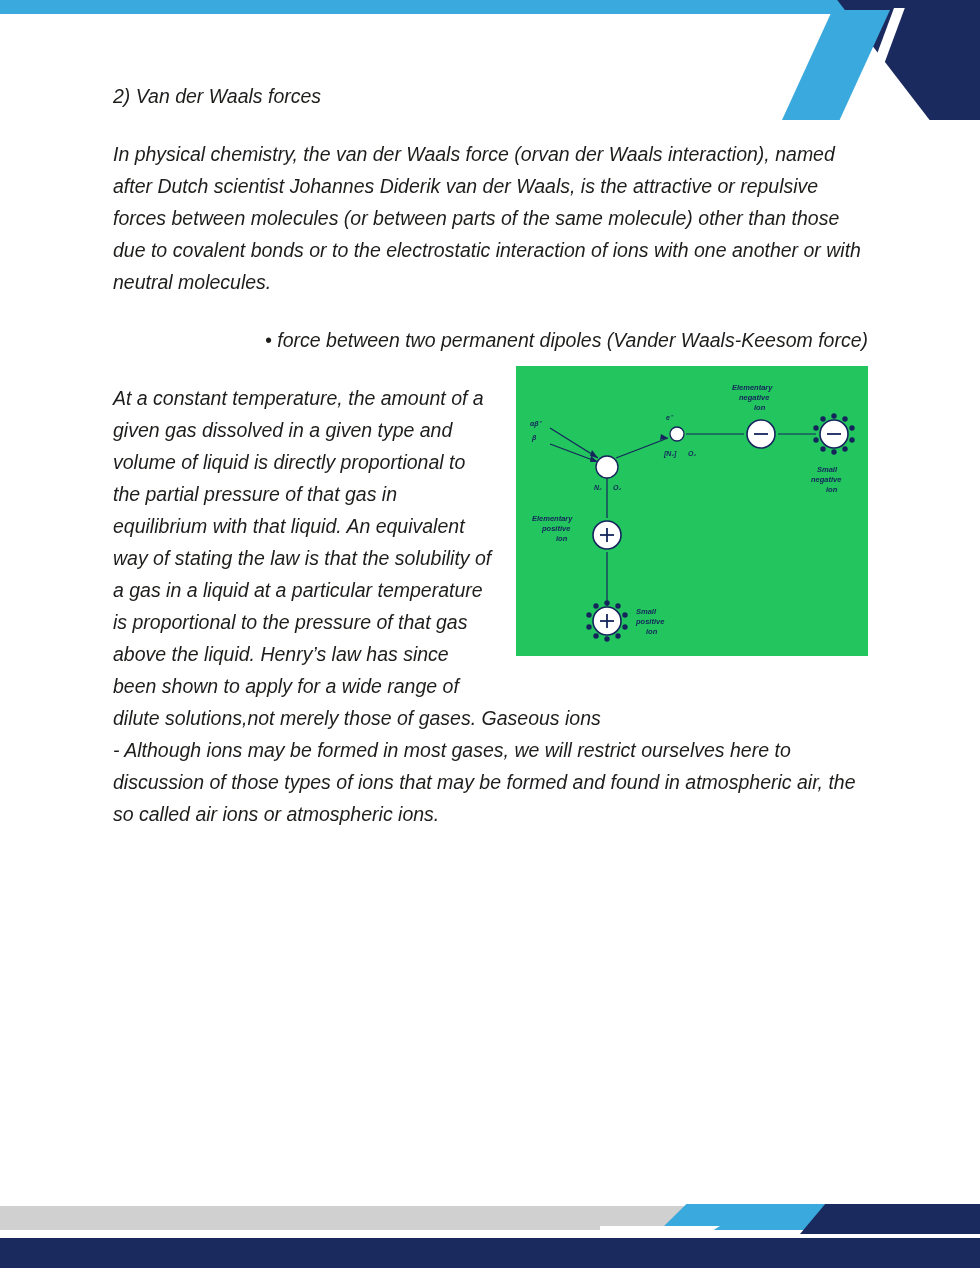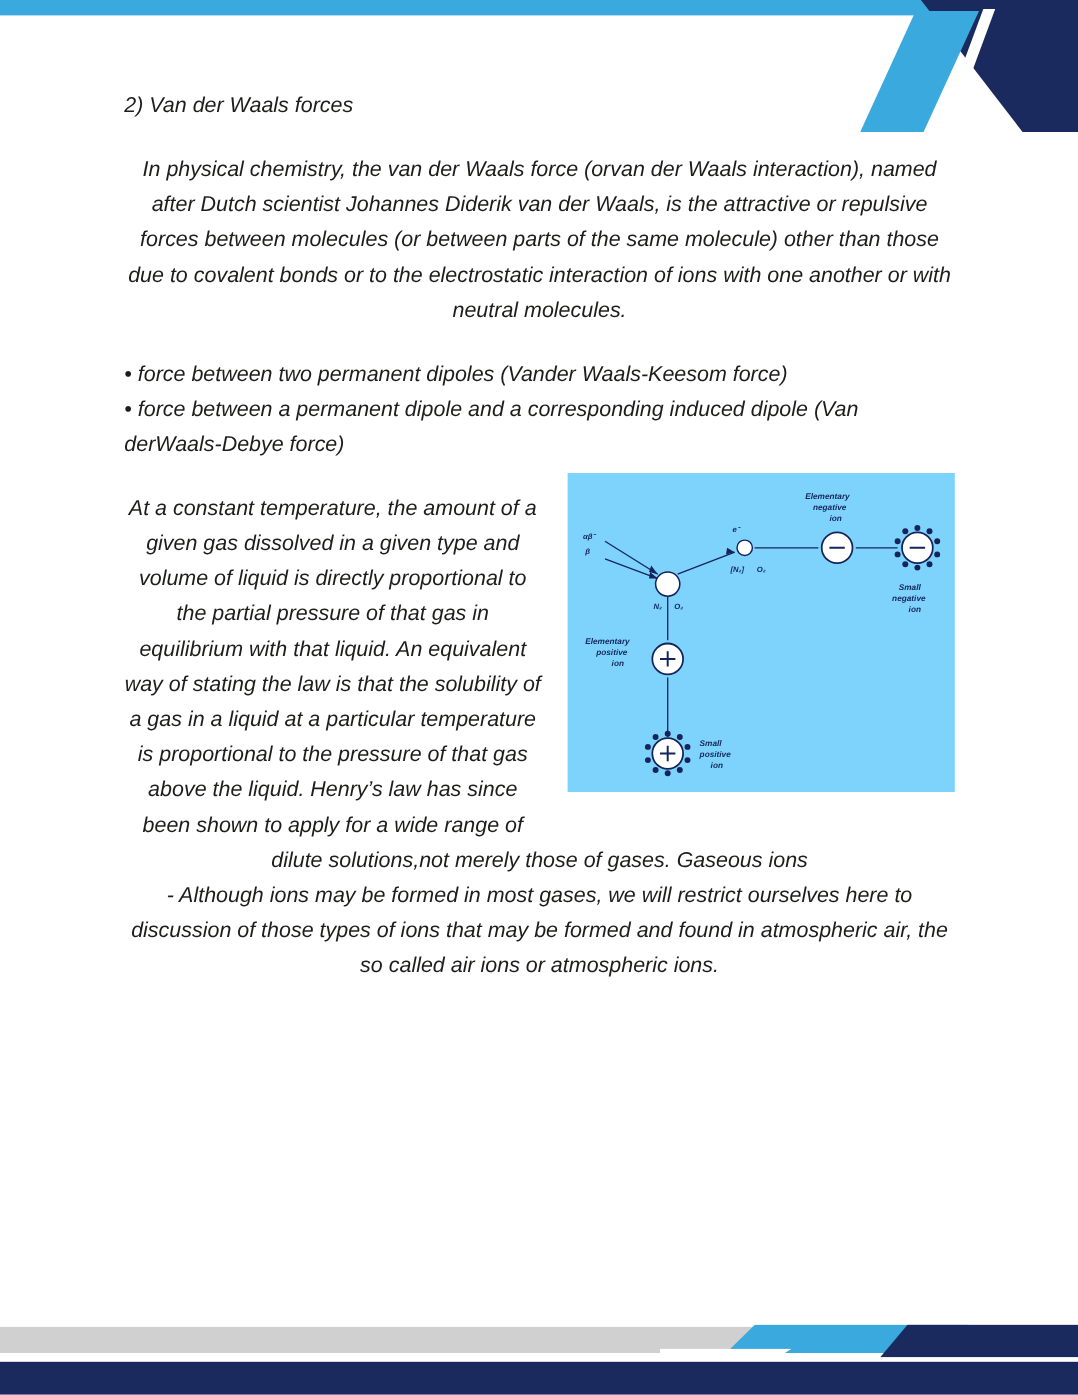--- a/index.html
+++ b/index.html
@@ -111,46 +111,46 @@
     left: 113px;
     top: 80px;
     width: 755px;
     font-size: 19.5px;
     line-height: 32px;
     color: #1d1d1b;
     font-style: italic;
   }
   .para {
     margin: 0 0 26px 0;
-    text-align: center;
   }
   .para.tight {
     margin-bottom: 0;
   }
   .heading {
     margin: 0 0 26px 0;
   }
   .bullets {
     margin: 0 0 26px 0;
+    text-align: right;
   }
   .bullet {
     margin: 0;
   }
   .clearfix::after {
     content: "";
     display: block;
     clear: both;
   }
 
   
   .figure {
     float: right;
     width: 352px;
     height: 290px;
-    background: #7dd3fc;
+    background: #22c55e;
     margin: -16px 0 24px 24px;
     position: relative;
   }
   .figure svg {
     display: block;
   }
   .fig-label {
     font-family: "Liberation Sans", sans-serif;
     font-size: 7.5px;
     font-weight: bold;
@@ -177,21 +177,20 @@
 </div>
 
 <div class="doc">
 
   <p class="heading">2) Van der Waals forces</p>
 
   <p class="para">In physical chemistry, the van der Waals force (orvan der Waals interaction), named after Dutch scientist Johannes Diderik van der Waals, is the attractive or repulsive forces between molecules (or between parts of the same molecule) other than those due to covalent bonds or to the electrostatic interaction of ions with one another or with neutral molecules.</p>
 
   <div class="bullets">
     <p class="bullet">• force between two permanent dipoles (Vander Waals-Keesom force)</p>
-    <p class="bullet">• force between a permanent dipole and a corresponding induced dipole (Van derWaals-Debye force)</p>
   </div>
 
 
 
   <div class="clearfix">
 
     <div class="figure">
       <svg width="352" height="290" viewBox="0 0 352 290" xmlns="http://www.w3.org/2000/svg">
 
         <g stroke="#15255c" stroke-width="1.2" fill="none">

